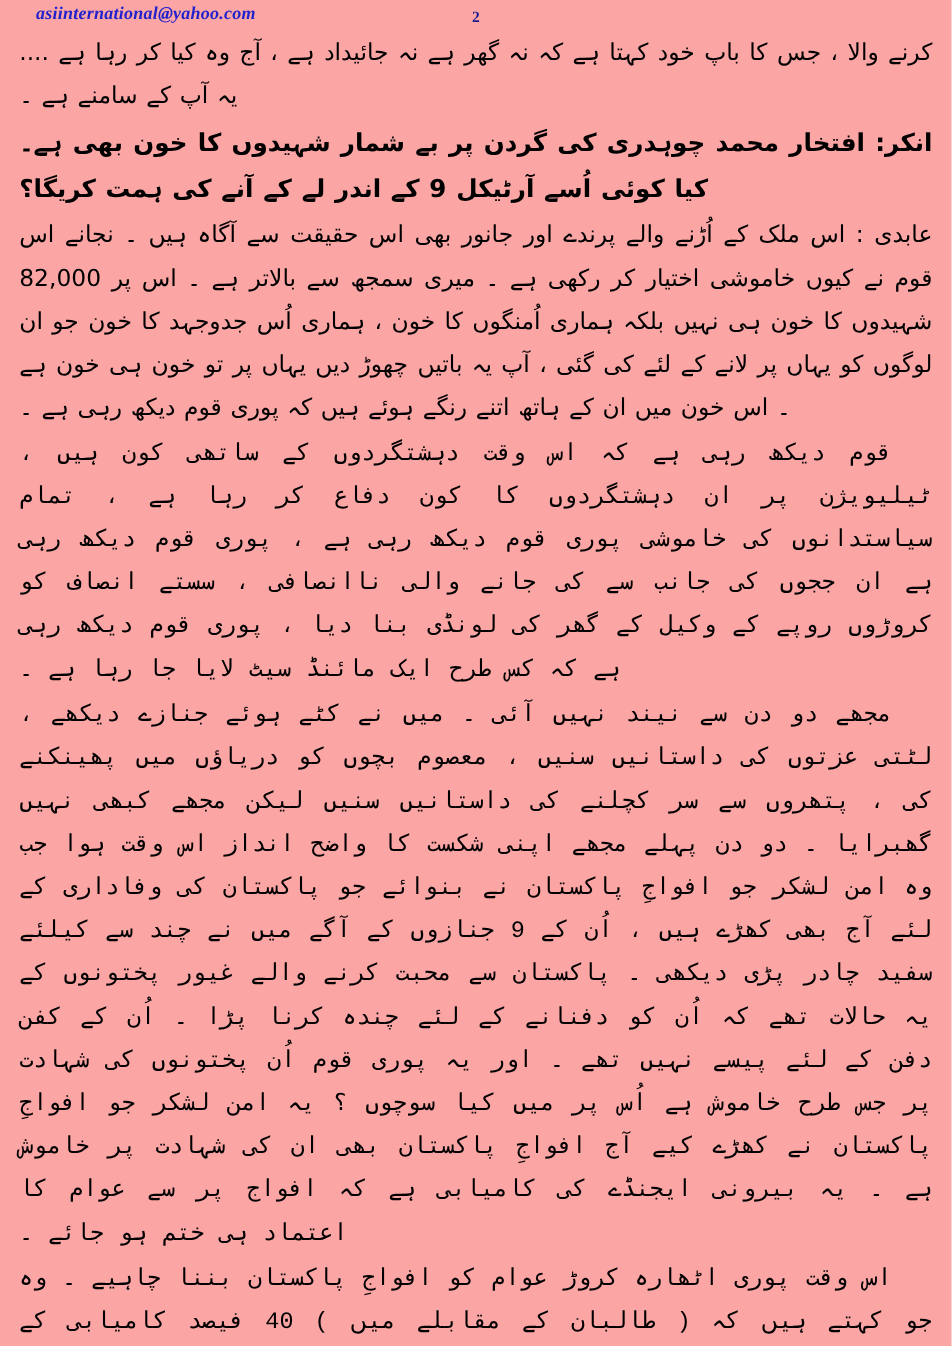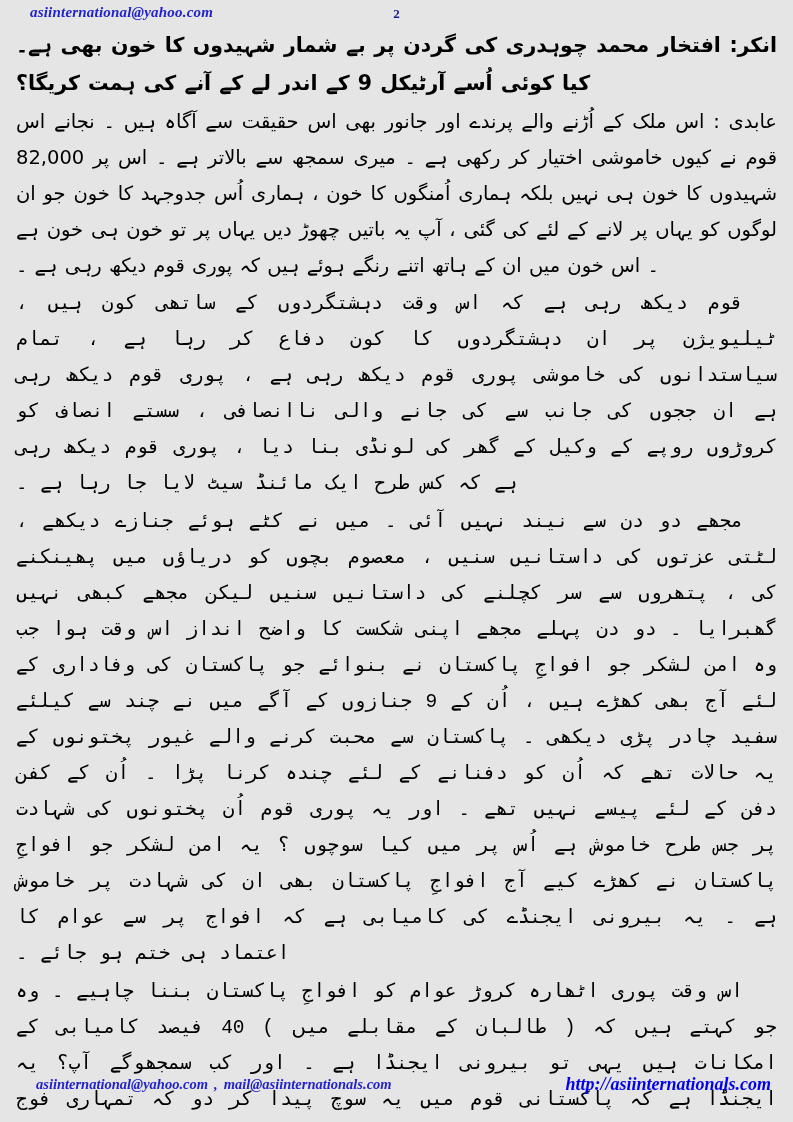--- a/index.html
+++ b/index.html
@@ -8,21 +8,21 @@
     padding: 0;
     background: #ffffff;
   }
   body {
     font-family: "Liberation Serif", "DejaVu Serif", serif;
   }
   .page {
     position: relative;
     width: 793px;
     height: 1122px;
-    background: #e5e5e5;
+    background: #fca5a5;
     overflow: hidden;
     box-sizing: border-box;
   }
 
   
   .header {
     position: absolute;
     top: 4px;
     left: 0;
     width: 793px;
@@ -132,33 +132,30 @@
 
 <div class="page">
 
   <div class="header">
     <div class="header-email">asiinternational@yahoo.com</div>
     <div class="page-number">2</div>
   </div>
 
   <div class="body-area">
 
+    <p class="para tail">کرنے والا ، جس کا باپ خود کہتا ہے کہ نہ گھر ہے نہ جائیداد ہے ،  آج وہ کیا کر رہا ہے .... یہ آپ کے سامنے ہے ۔</p>
 
     <p class="para bold tail">انکر:   افتخار محمد چوہدری کی گردن پر بے شمار شہیدوں کا خون بھی ہے۔ کیا کوئی اُسے آرٹیکل 9 کے اندر لے کے آنے کی ہمت کریگا؟</p>
 
     <p class="para tail">عابدی : اس ملک کے اُڑنے والے پرندے اور جانور بھی اس حقیقت سے آگاہ ہیں ۔ نجانے اس قوم نے کیوں خاموشی اختیار کر رکھی ہے ۔ میری سمجھ سے بالاتر ہے ۔  اس پر 82,000 شہیدوں کا خون ہی نہیں بلکہ ہماری اُمنگوں کا خون ، ہماری اُس جدوجہد کا خون جو ان لوگوں کو یہاں پر لانے کے لئے کی گئی ، آپ یہ باتیں چھوڑ دیں یہاں پر تو خون ہی خون ہے ۔ اس خون میں ان کے ہاتھ اتنے رنگے ہوئے ہیں کہ پوری قوم دیکھ رہی ہے ۔</p>
 
     <p class="para first-indent tail">قوم دیکھ رہی ہے کہ اس وقت دہشتگردوں کے ساتھی کون ہیں ،  ٹیلیویژن پر ان دہشتگردوں کا کون دفاع کر رہا ہے ،  تمام سیاستدانوں کی خاموشی پوری قوم دیکھ رہی ہے ،  پوری قوم دیکھ رہی ہے ان ججوں کی جانب سے کی جانے والی ناانصافی ،  سستے انصاف کو کروڑوں روپے کے وکیل کے گھر کی لونڈی بنا دیا ،  پوری قوم دیکھ رہی ہے کہ کس طرح ایک مائنڈ سیٹ لایا جا رہا ہے ۔</p>
 
     <p class="para first-indent tail">مجھے دو دن سے نیند نہیں آئی ۔ میں نے کٹے ہوئے جنازے دیکھے ،  لٹتی عزتوں کی داستانیں سنیں ،  معصوم بچوں کو دریاؤں میں پھینکنے کی ، پتھروں سے سر کچلنے کی داستانیں سنیں لیکن مجھے کبھی نہیں گھبرایا ۔  دو دن پہلے مجھے اپنی شکست کا واضح انداز اس وقت ہوا جب وہ امن لشکر جو افواجِ پاکستان نے بنوائے جو پاکستان کی وفاداری کے لئے آج بھی کھڑے ہیں ، اُن کے 9 جنازوں کے آگے میں نے چند سے کیلئے سفید چادر پڑی دیکھی ۔ پاکستان سے محبت کرنے والے غیور پختونوں کے یہ حالات تھے کہ اُن کو دفنانے کے لئے چندہ کرنا پڑا ۔ اُن کے کفن دفن کے لئے پیسے نہیں تھے ۔ اور یہ پوری قوم اُن پختونوں کی شہادت پر جس طرح خاموش ہے اُس پر میں کیا سوچوں ؟  یہ امن لشکر جو افواجِ پاکستان نے کھڑے کیے آج افواجِ پاکستان بھی ان کی شہادت پر خاموش ہے ۔ یہ بیرونی ایجنڈے کی کامیابی ہے کہ افواج پر سے عوام کا اعتماد ہی ختم ہو جائے ۔</p>
 
     <p class="para first-indent tail">اس وقت پوری اٹھارہ کروڑ عوام کو افواجِ پاکستان بننا چاہیے ۔ وہ جو کہتے ہیں کہ ( طالبان کے مقابلے میں ) 40 فیصد کامیابی کے امکانات ہیں یہی تو بیرونی ایجنڈا ہے ۔ اور کب سمجھوگے آپ؟  یہ ایجنڈا ہے کہ پاکستانی قوم میں یہ سوچ پیدا کر دو کہ تمہاری فوج تمہاری حفاظت نہیں کر سکتی ......  اقوام متحدہ کرے گی ۔ یہ وقت ہے کھڑے ہونے کا....... کوئی کسی سے پوچھنے کی ضرورت نہیں ہے ۔ عوام پاکستان نے افواجِ پاکستان کو اجازت دی ۔ اگر آپ ان کے حکم کے انتظار میں کوئی ٹائم لمٹ دیکھ رہے ہیں تو جلد از جلد فیصلہ کر لیں ورنہ ......... جوتے ٹوک پہ سیاستدانوں کو پھینک دیں اور پاکستان کی حفاظت کریں ۔</p>
 
   </div>
 
   <div class="footer">
-    <div class="footer-left">
-      <span>asiinternational@yahoo.com</span><span class="sep">,</span><span>mail@asiinternationals.com</span>
-    </div>
-    <div class="footer-right">http://asiinternationals.com</div>
   </div>
 
 </div>
 
 </body></html>

